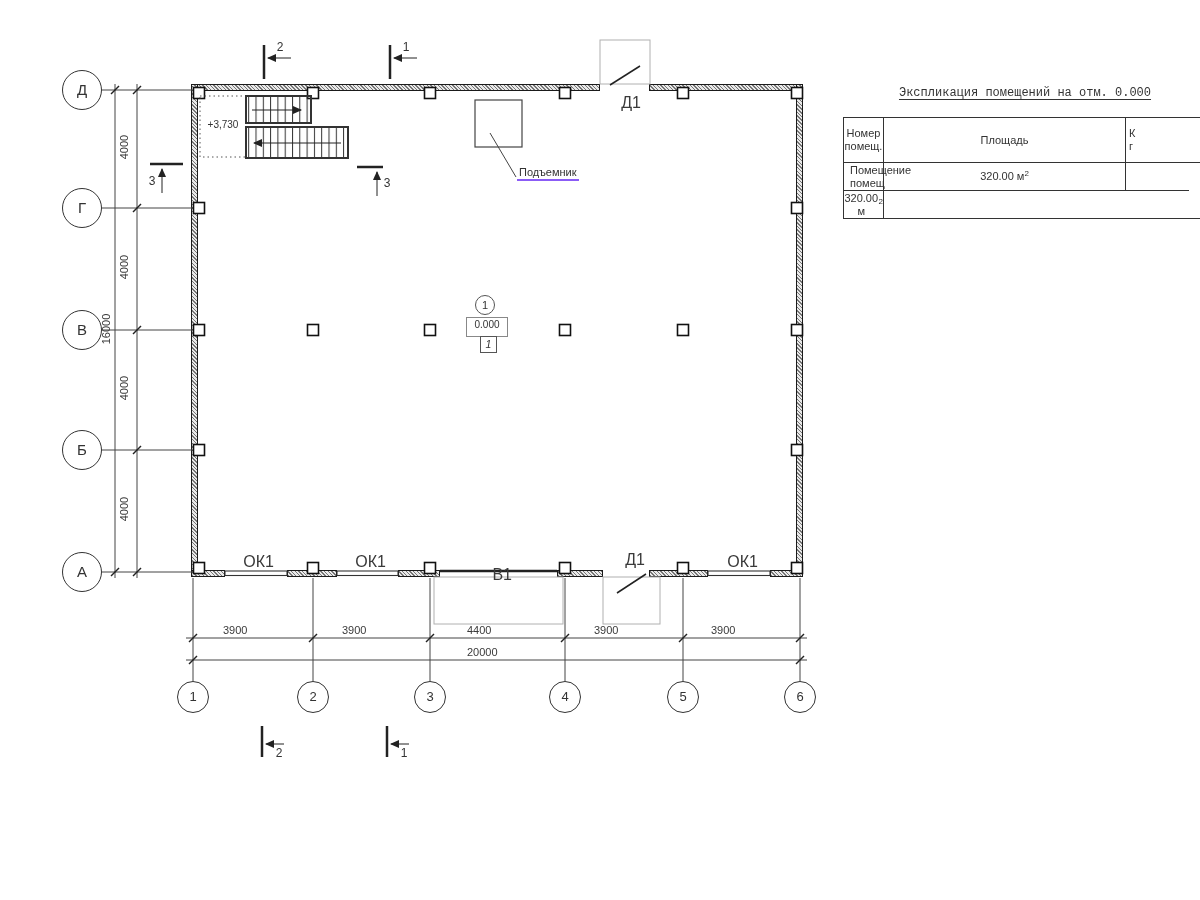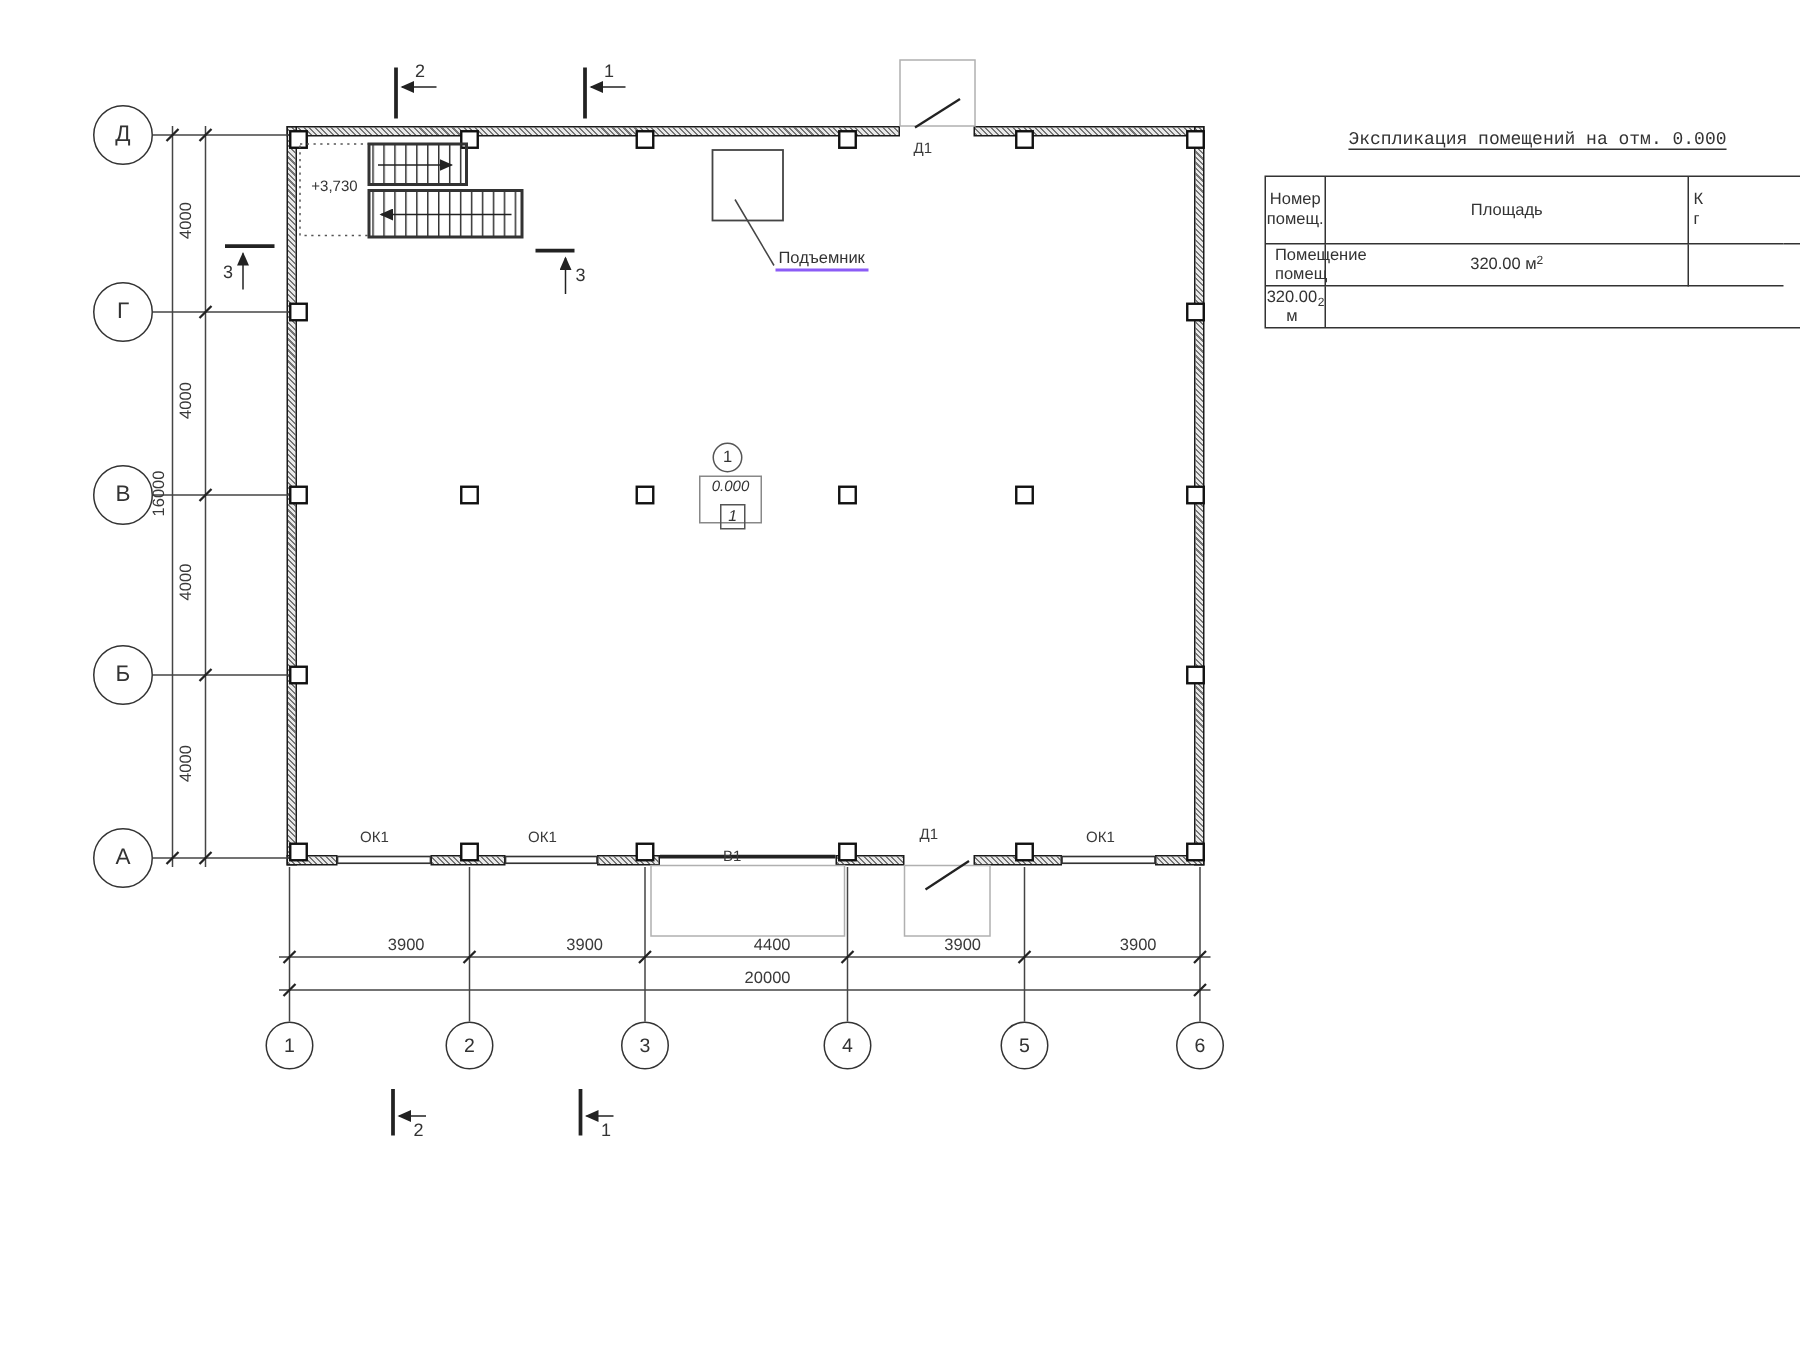--- a/index.html
+++ b/index.html
@@ -1,33 +1,33 @@
 <!DOCTYPE html>
 <html><head>
 <meta charset="utf-8">
 <style>
   html,body{margin:0;padding:0;background:#fff;}
   #canvas{position:relative;width:1200px;height:900px;background:#ffffff;overflow:hidden;
           font-family:"Liberation Sans",sans-serif;color:#333;}
   .wall{position:absolute;box-sizing:border-box;border:1px solid #1a1a1a;
         background:repeating-linear-gradient(45deg,#767676 0,#767676 1px,#e9e9e9 1px,#e9e9e9 2.6px);}
-  .t{position:absolute;font-size:10px;color:#3a3a3a;text-align:left;white-space:nowrap;}
-  .dim{position:absolute;font-size:11px;color:#3a3a3a;width:60px;text-align:right;white-space:nowrap;}
+  .t{position:absolute;font-size:16px;color:#3a3a3a;text-align:right;white-space:nowrap;}
+  .dim{position:absolute;font-size:11px;color:#3a3a3a;width:60px;text-align:left;white-space:nowrap;}
   .dimv{position:absolute;font-size:11px;color:#3a3a3a;width:60px;text-align:center;
         transform:rotate(-90deg);white-space:nowrap;}
   .axc{position:absolute;width:40px;height:40px;border:1.2px solid #333;border-radius:50%;
        box-sizing:border-box;text-align:center;line-height:37px;font-size:15px;background:#fff;}
   .axcb{position:absolute;width:32px;height:32px;border:1.2px solid #333;border-radius:50%;
         box-sizing:border-box;text-align:center;line-height:29px;font-size:13px;background:#fff;}
   .seclbl{position:absolute;font-size:12px;color:#333;width:16px;text-align:center;}
   .lift-lbl{position:absolute;font-size:11px;color:#333;border-bottom:2px solid #8b5cf6;padding:0 2px 1px 2px;}
   .rc{position:absolute;left:475px;top:295px;width:20px;height:20px;border:1px solid #555;border-radius:50%;
       box-sizing:border-box;text-align:center;line-height:18px;font-size:11px;}
-  .rlevel{position:absolute;left:466px;top:317px;width:42px;height:32px;border:1px solid #888;
-          box-sizing:border-box;text-align:center;line-height:14px;font-size:10px;font-style:italic;}
+  .rlevel{position:absolute;left:466px;top:317px;width:42px;height:20px;border:1px solid #888;
+          box-sizing:border-box;text-align:center;line-height:14px;font-size:10px;}
   .rbox{position:absolute;left:480px;top:336px;width:17px;height:17px;border:1px solid #555;
         box-sizing:border-box;text-align:center;line-height:15px;font-size:10.5px;font-style:italic;}
   .title{position:absolute;left:880px;top:86px;width:290px;text-align:center;font-size:12px;
          color:#333;text-decoration:underline;text-underline-offset:3px;font-family:Liberation Mono, monospace;}
   .xtable{position:absolute;left:843px;top:117px;display:grid;
           grid-template-columns:40px 242px 63px 60px;grid-template-rows:45px 28px 27px;
           border:1.4px solid #333;background:#fff;}
   .tc{border-right:1.3px solid #333;border-bottom:1.3px solid #333;box-sizing:border-box;
       display:flex;align-items:center;justify-content:center;font-size:11px;text-align:center;
       line-height:1.15;flex-direction:column;}

